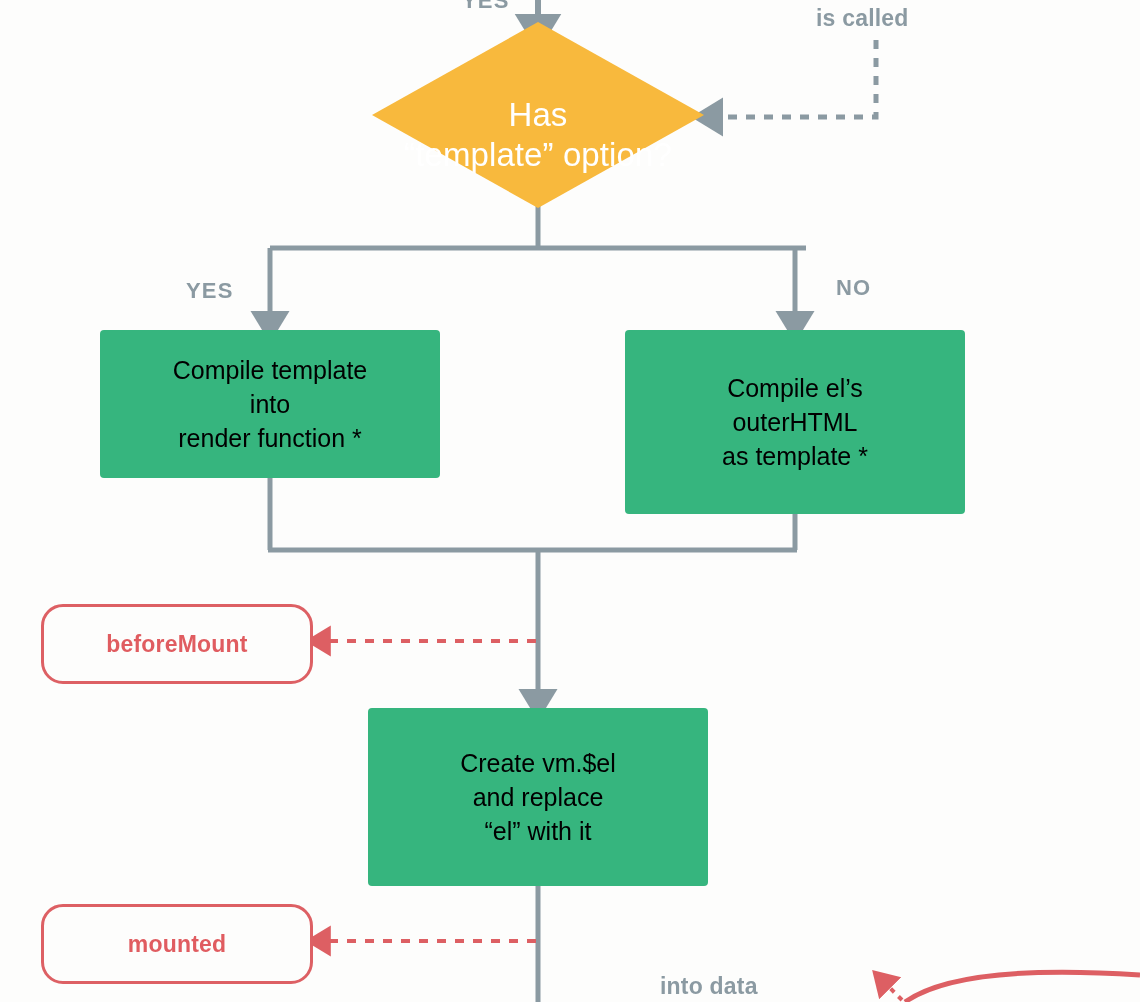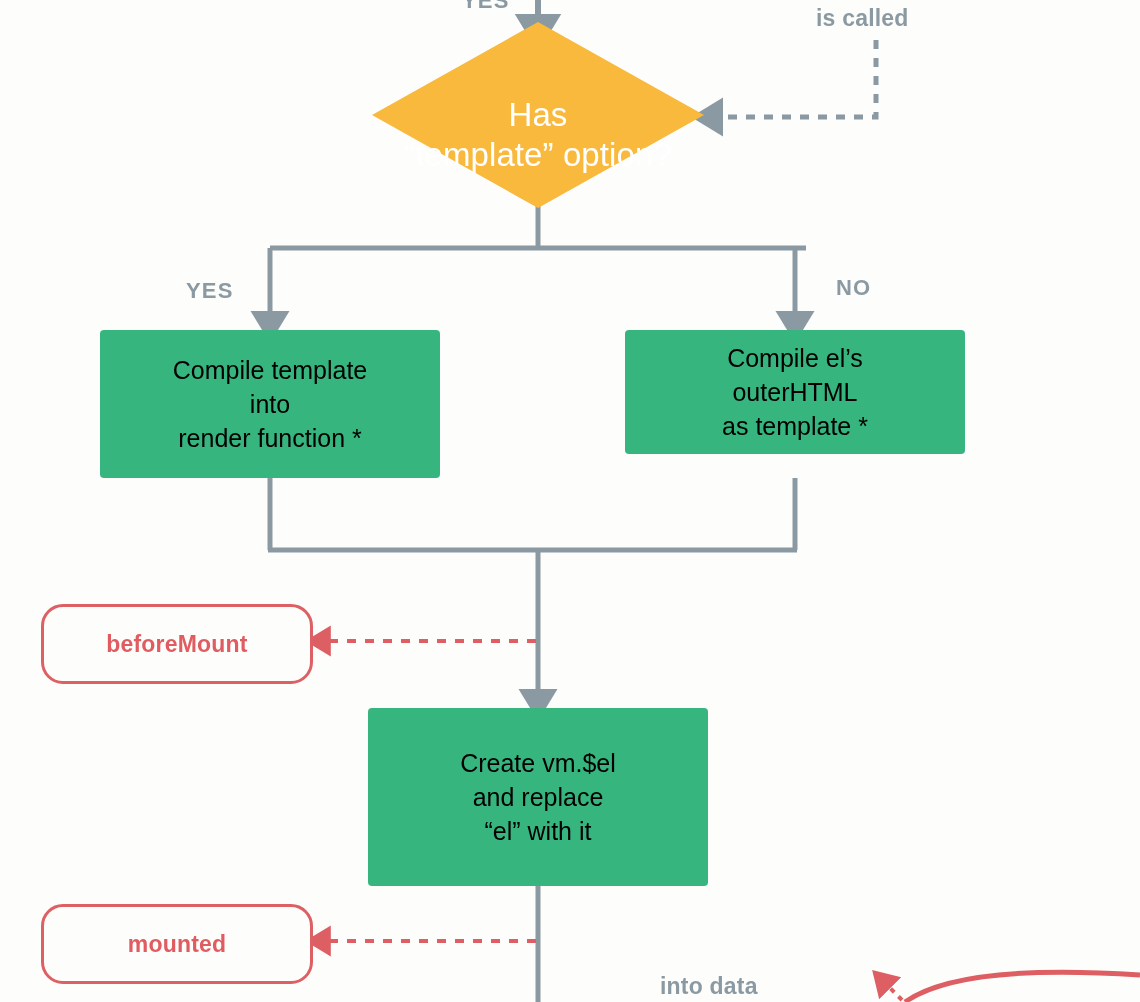--- a/index.html
+++ b/index.html
@@ -164,21 +164,21 @@
   <div class="diamond" style="left:372px;top:22px;width:332px;height:186px;">
     <span class="shape"></span>
     <span class="dlabel">Has
 “template” option?</span>
   </div>
 
   <div class="proc" style="left:100px;top:330px;width:340px;height:148px;">Compile template
 into
 render function *</div>
 
-  <div class="proc" style="left:625px;top:330px;width:340px;height:124px;">Compile el’s
+  <div class="proc" style="left:625px;top:330px;width:340px;height:184px;">Compile el’s
 outerHTML
 as template *</div>
 
   <div class="proc" style="left:368px;top:708px;width:340px;height:178px;">Create vm.$el
 and replace
 “el” with it</div>
 
   <div class="hook" style="left:41px;top:604px;width:266px;height:74px;">beforeMount</div>
 
   <div class="hook" style="left:41px;top:904px;width:266px;height:74px;">mounted</div>

